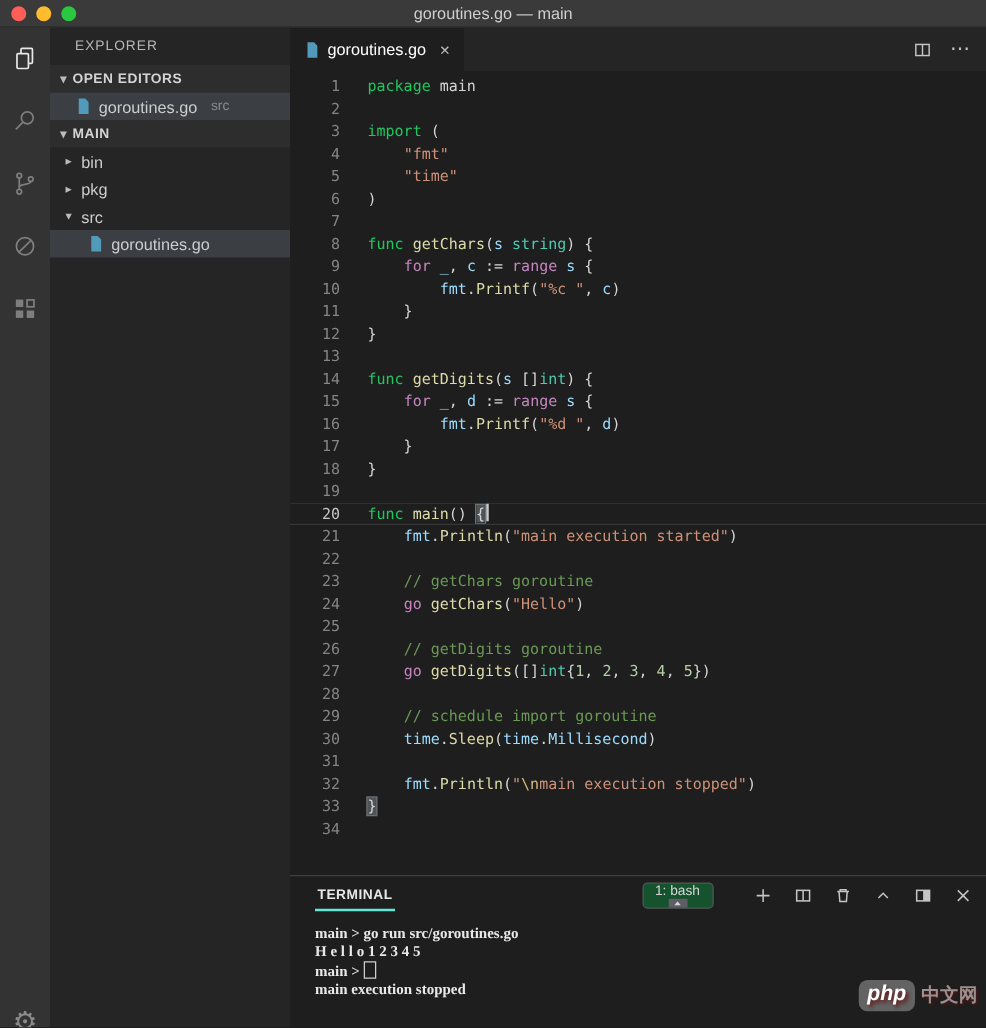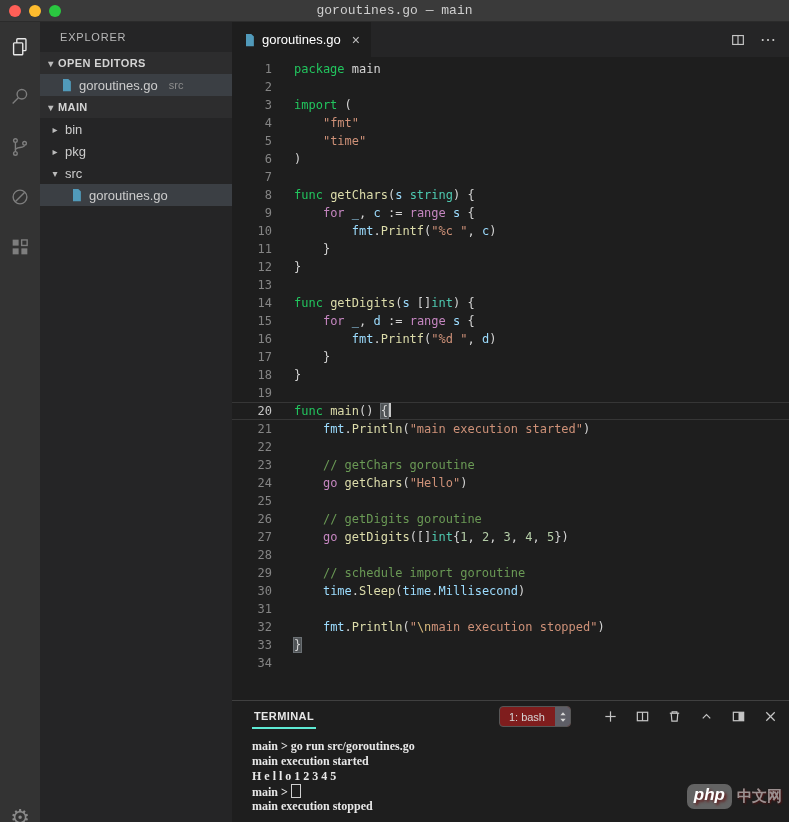--- a/index.html
+++ b/index.html
@@ -6,21 +6,21 @@
   body{width:789px;height:822px;overflow:hidden;font-family:"Liberation Sans",sans-serif;-webkit-font-smoothing:antialiased;}
   .window{width:789px;height:822px;display:flex;flex-direction:column;background:#1e1e1e;overflow:hidden;}
 
   
   .titlebar{flex:0 0 22px;background:#3a3a3a;position:relative;display:flex;align-items:center;border-bottom:1px solid #2b2b2b;box-sizing:border-box;}
   .traffic{display:flex;gap:8px;margin-left:9px;z-index:2;}
   .light{width:12px;height:12px;border-radius:50%;}
   .light.red{background:#ff5f57;}
   .light.yellow{background:#febc2e;}
   .light.green{background:#2ac840;}
-  .win-title{position:absolute;left:0;right:0;text-align:center;font-size:13px;color:#cfcfcf;font-family:Liberation Mono, monospace;}
+  .win-title{position:absolute;left:0;right:0;text-align:center;font-size:13px;color:#cfcfcf;}
 
   .shell{flex:1;display:flex;min-height:0;}
 
   
   .activitybar{flex:0 0 40px;background:#333333;display:flex;flex-direction:column;align-items:center;position:relative;}
   .act-icon{width:40px;height:50px;display:flex;align-items:center;justify-content:center;cursor:pointer;}
   .act-icon svg{stroke:#7e7e7e;fill:none;stroke-width:1.5;}
   .act-icon.active svg{stroke:#e8e8e8;}
   .act-icon .fillpart{fill:#7e7e7e;stroke:none;}
   .act-bottom{position:absolute;bottom:-9px;left:0;width:40px;text-align:center;color:#8a8a8a;font-size:22px;}
@@ -64,21 +64,21 @@
   .tk-vr{color:#9cdcfe;}
   .tk-pl{color:#d4d4d4;}
   .tk-esc{color:#d7ba7d;}
   .tk-brk{color:#d4d4d4;background:#4f5356;box-shadow:0 0 0 1px #6b7074;}
   .caret{display:inline-block;width:2px;height:14px;background:#c8c8c8;vertical-align:-2px;margin-left:1px;}
 
   
   .panel{flex:0 0 122px;border-top:1px solid #404040;box-sizing:border-box;display:flex;flex-direction:column;position:relative;background:#1e1e1e;}
   .panel-header{flex:0 0 31px;display:flex;align-items:center;}
   .panel-tab{margin-left:20px;font-size:11px;font-weight:bold;letter-spacing:.4px;color:#e7e7e7;border-bottom:2px solid #5eead4;padding:6px 2px 5px;cursor:pointer;}
-  .shell-select{margin-left:auto;display:flex;align-items:center;background:#7f1d1d;border:1px solid #565656;border-radius:4px;height:19px;cursor:pointer;overflow:hidden;}
+  .shell-select{margin-left:auto;display:flex;align-items:center;background:#14532d;border:1px solid #565656;border-radius:4px;height:19px;cursor:pointer;overflow:hidden;flex-direction:column;}
   .shell-select .sel-label{font-size:11px;color:#d6d6d6;padding:0 10px 0 9px;}
   .stepper{width:15px;height:19px;background:#5e5e66;display:flex;align-items:center;justify-content:center;}
   .panel-actions{display:flex;align-items:center;gap:17px;margin-left:32px;margin-right:11px;}
   .panel-actions svg{stroke:#c5c5c5;fill:none;stroke-width:1.3;cursor:pointer;}
   .terminal{flex:1;padding:7px 0 0 20px;font-family:Liberation Serif, serif;font-size:12px;font-weight:bold;color:#e8e8e8;}
   .t-line{height:15px;line-height:15px;white-space:pre;}
   .t-caret{display:inline-block;width:8px;height:12px;border:1px solid #cfcfcf;vertical-align:-2px;}
 
   
   .wm{position:absolute;right:7px;bottom:13px;display:flex;align-items:center;gap:5px;}
@@ -275,21 +275,20 @@
             </svg>
             <svg width="15" height="15" viewBox="0 0 16 16">
               <line x1="3.5" y1="3.5" x2="12.5" y2="12.5"></line>
               <line x1="12.5" y1="3.5" x2="3.5" y2="12.5"></line>
             </svg>
           </div>
         </div>
 
         <div class="terminal">
             <div class="t-line"><span>main &gt; go run src/goroutines.go</span></div>
-            <div class="t-line"><span>main execution started</span></div>
             <div class="t-line"><span>H e l l o 1 2 3 4 5</span></div>
             <div class="t-line"><span>main &gt; </span><span class="t-caret"></span></div>
             <div class="t-line"><span>main execution stopped</span></div>
           </div>
 
         <div class="wm">
           <span class="wm-pill">php</span>
           <span class="wm-cn">中文网</span>
         </div>
       </div>

